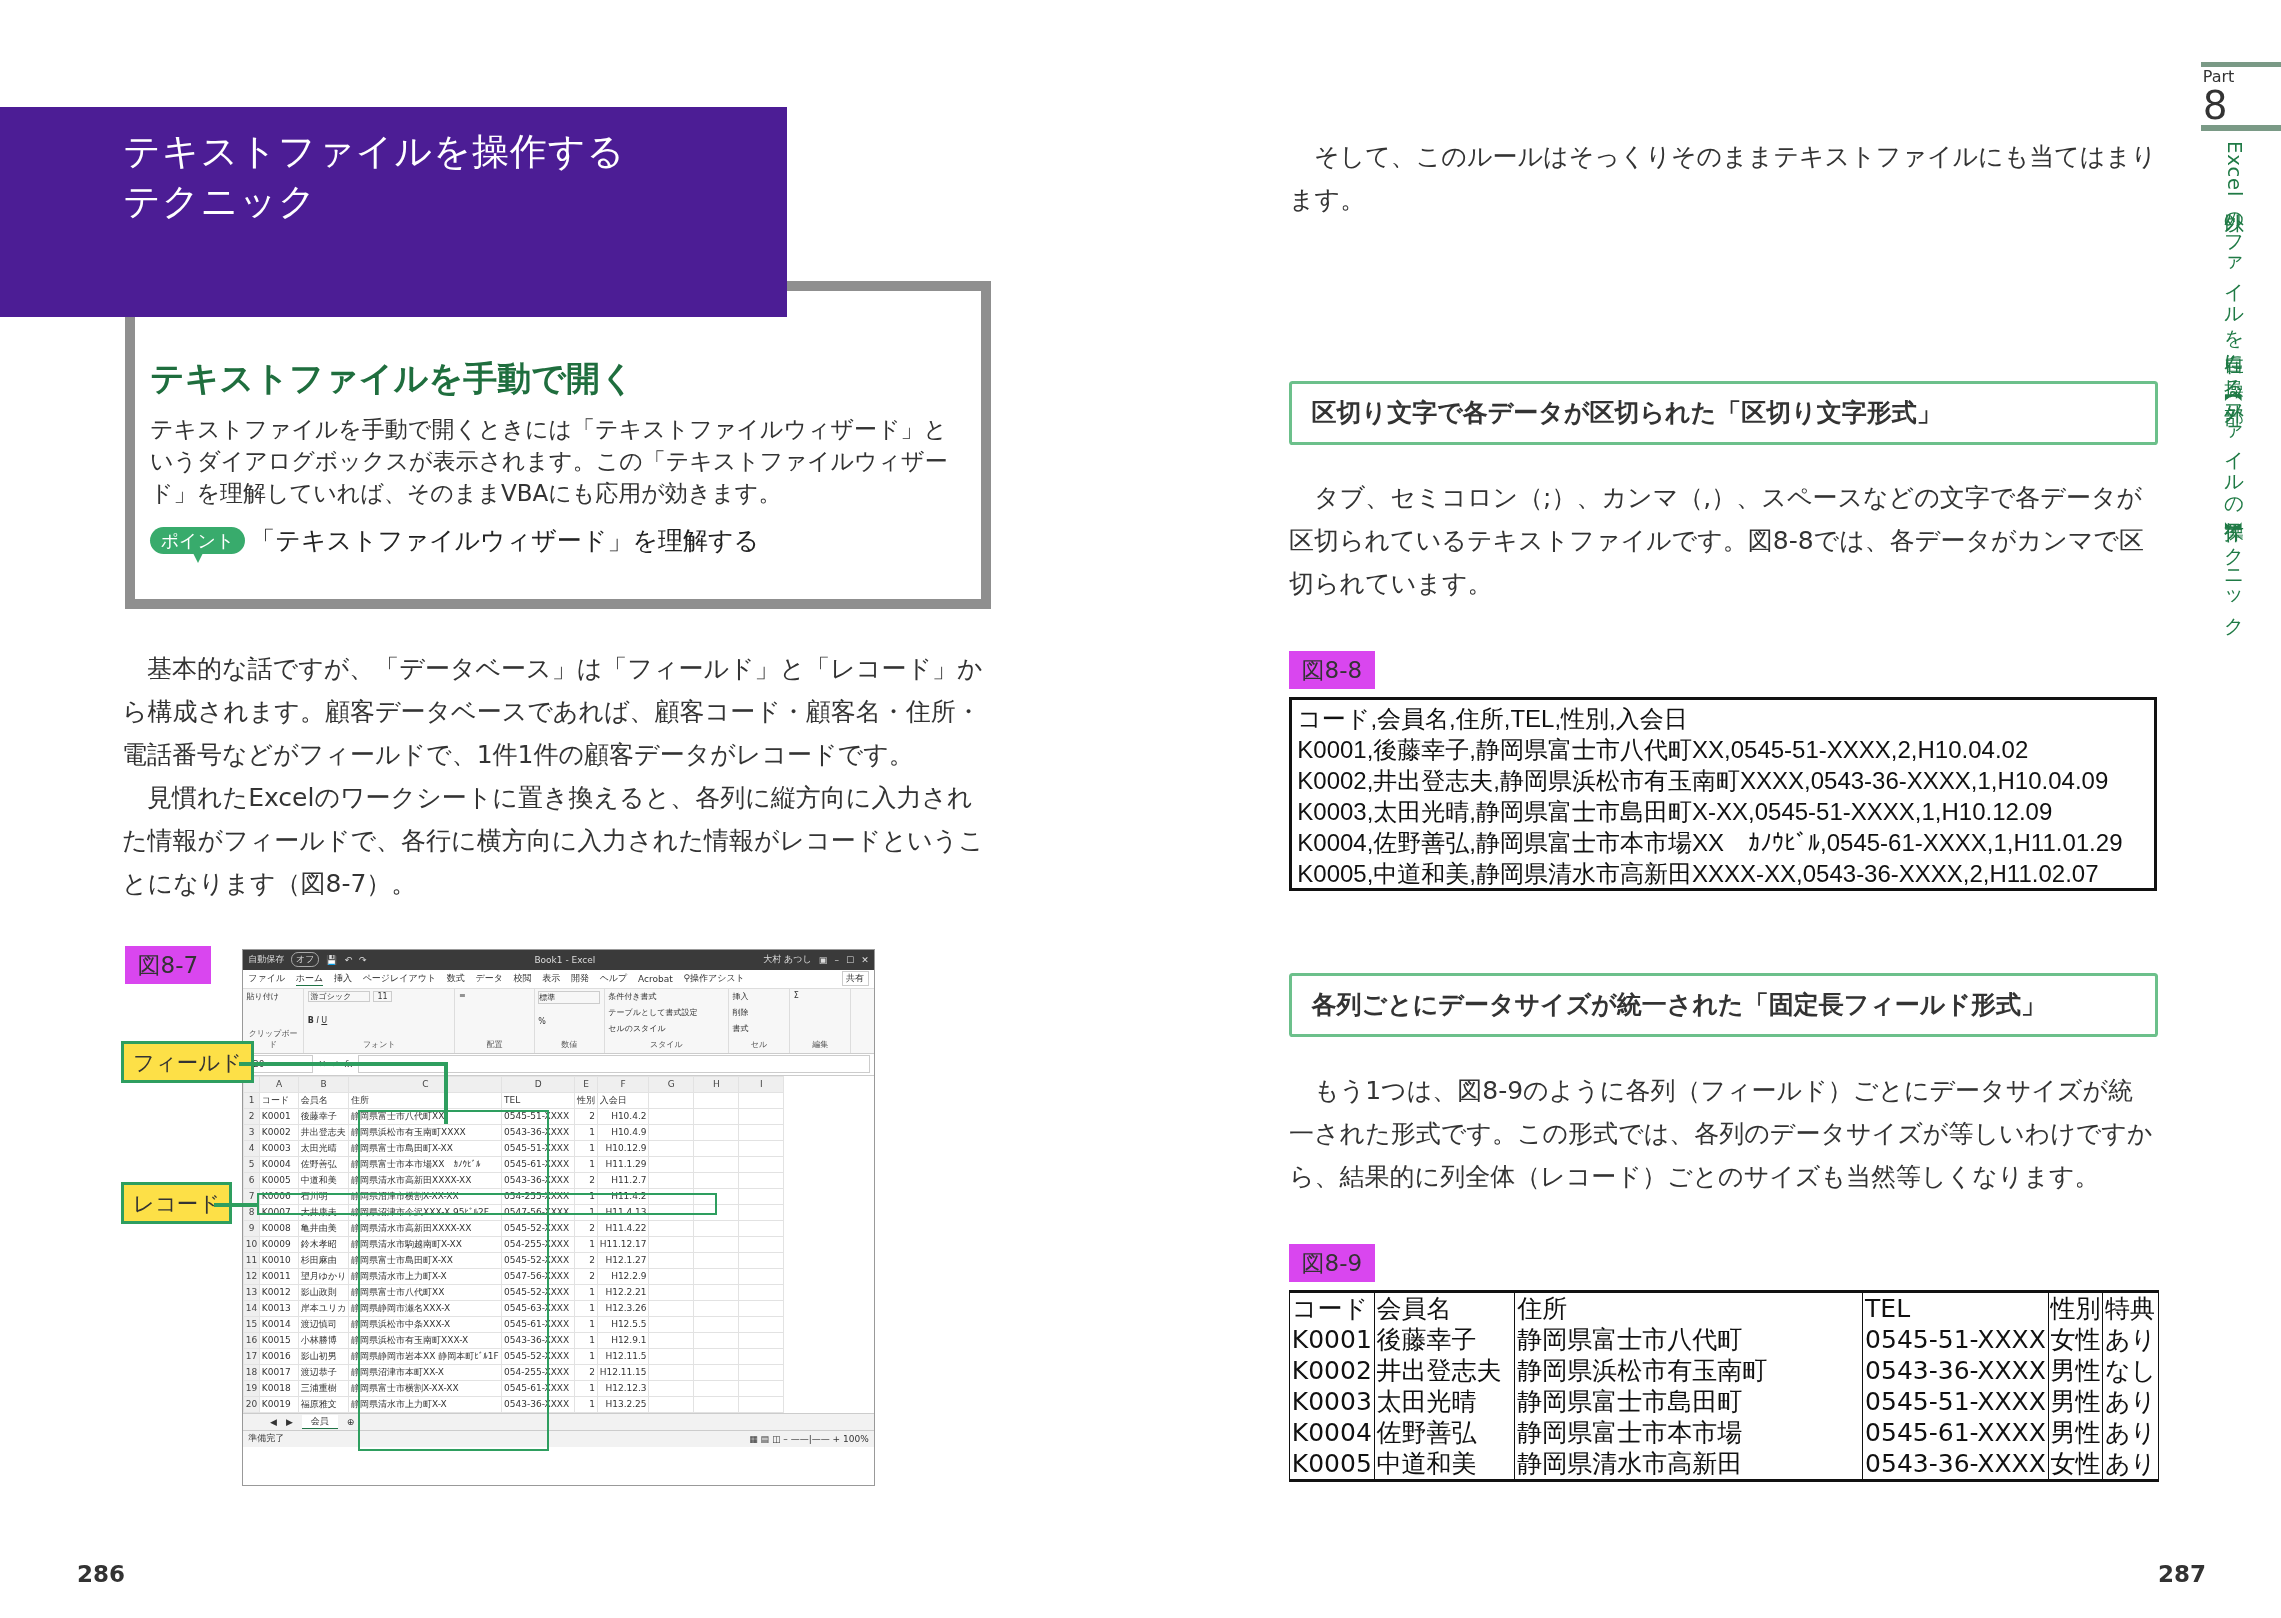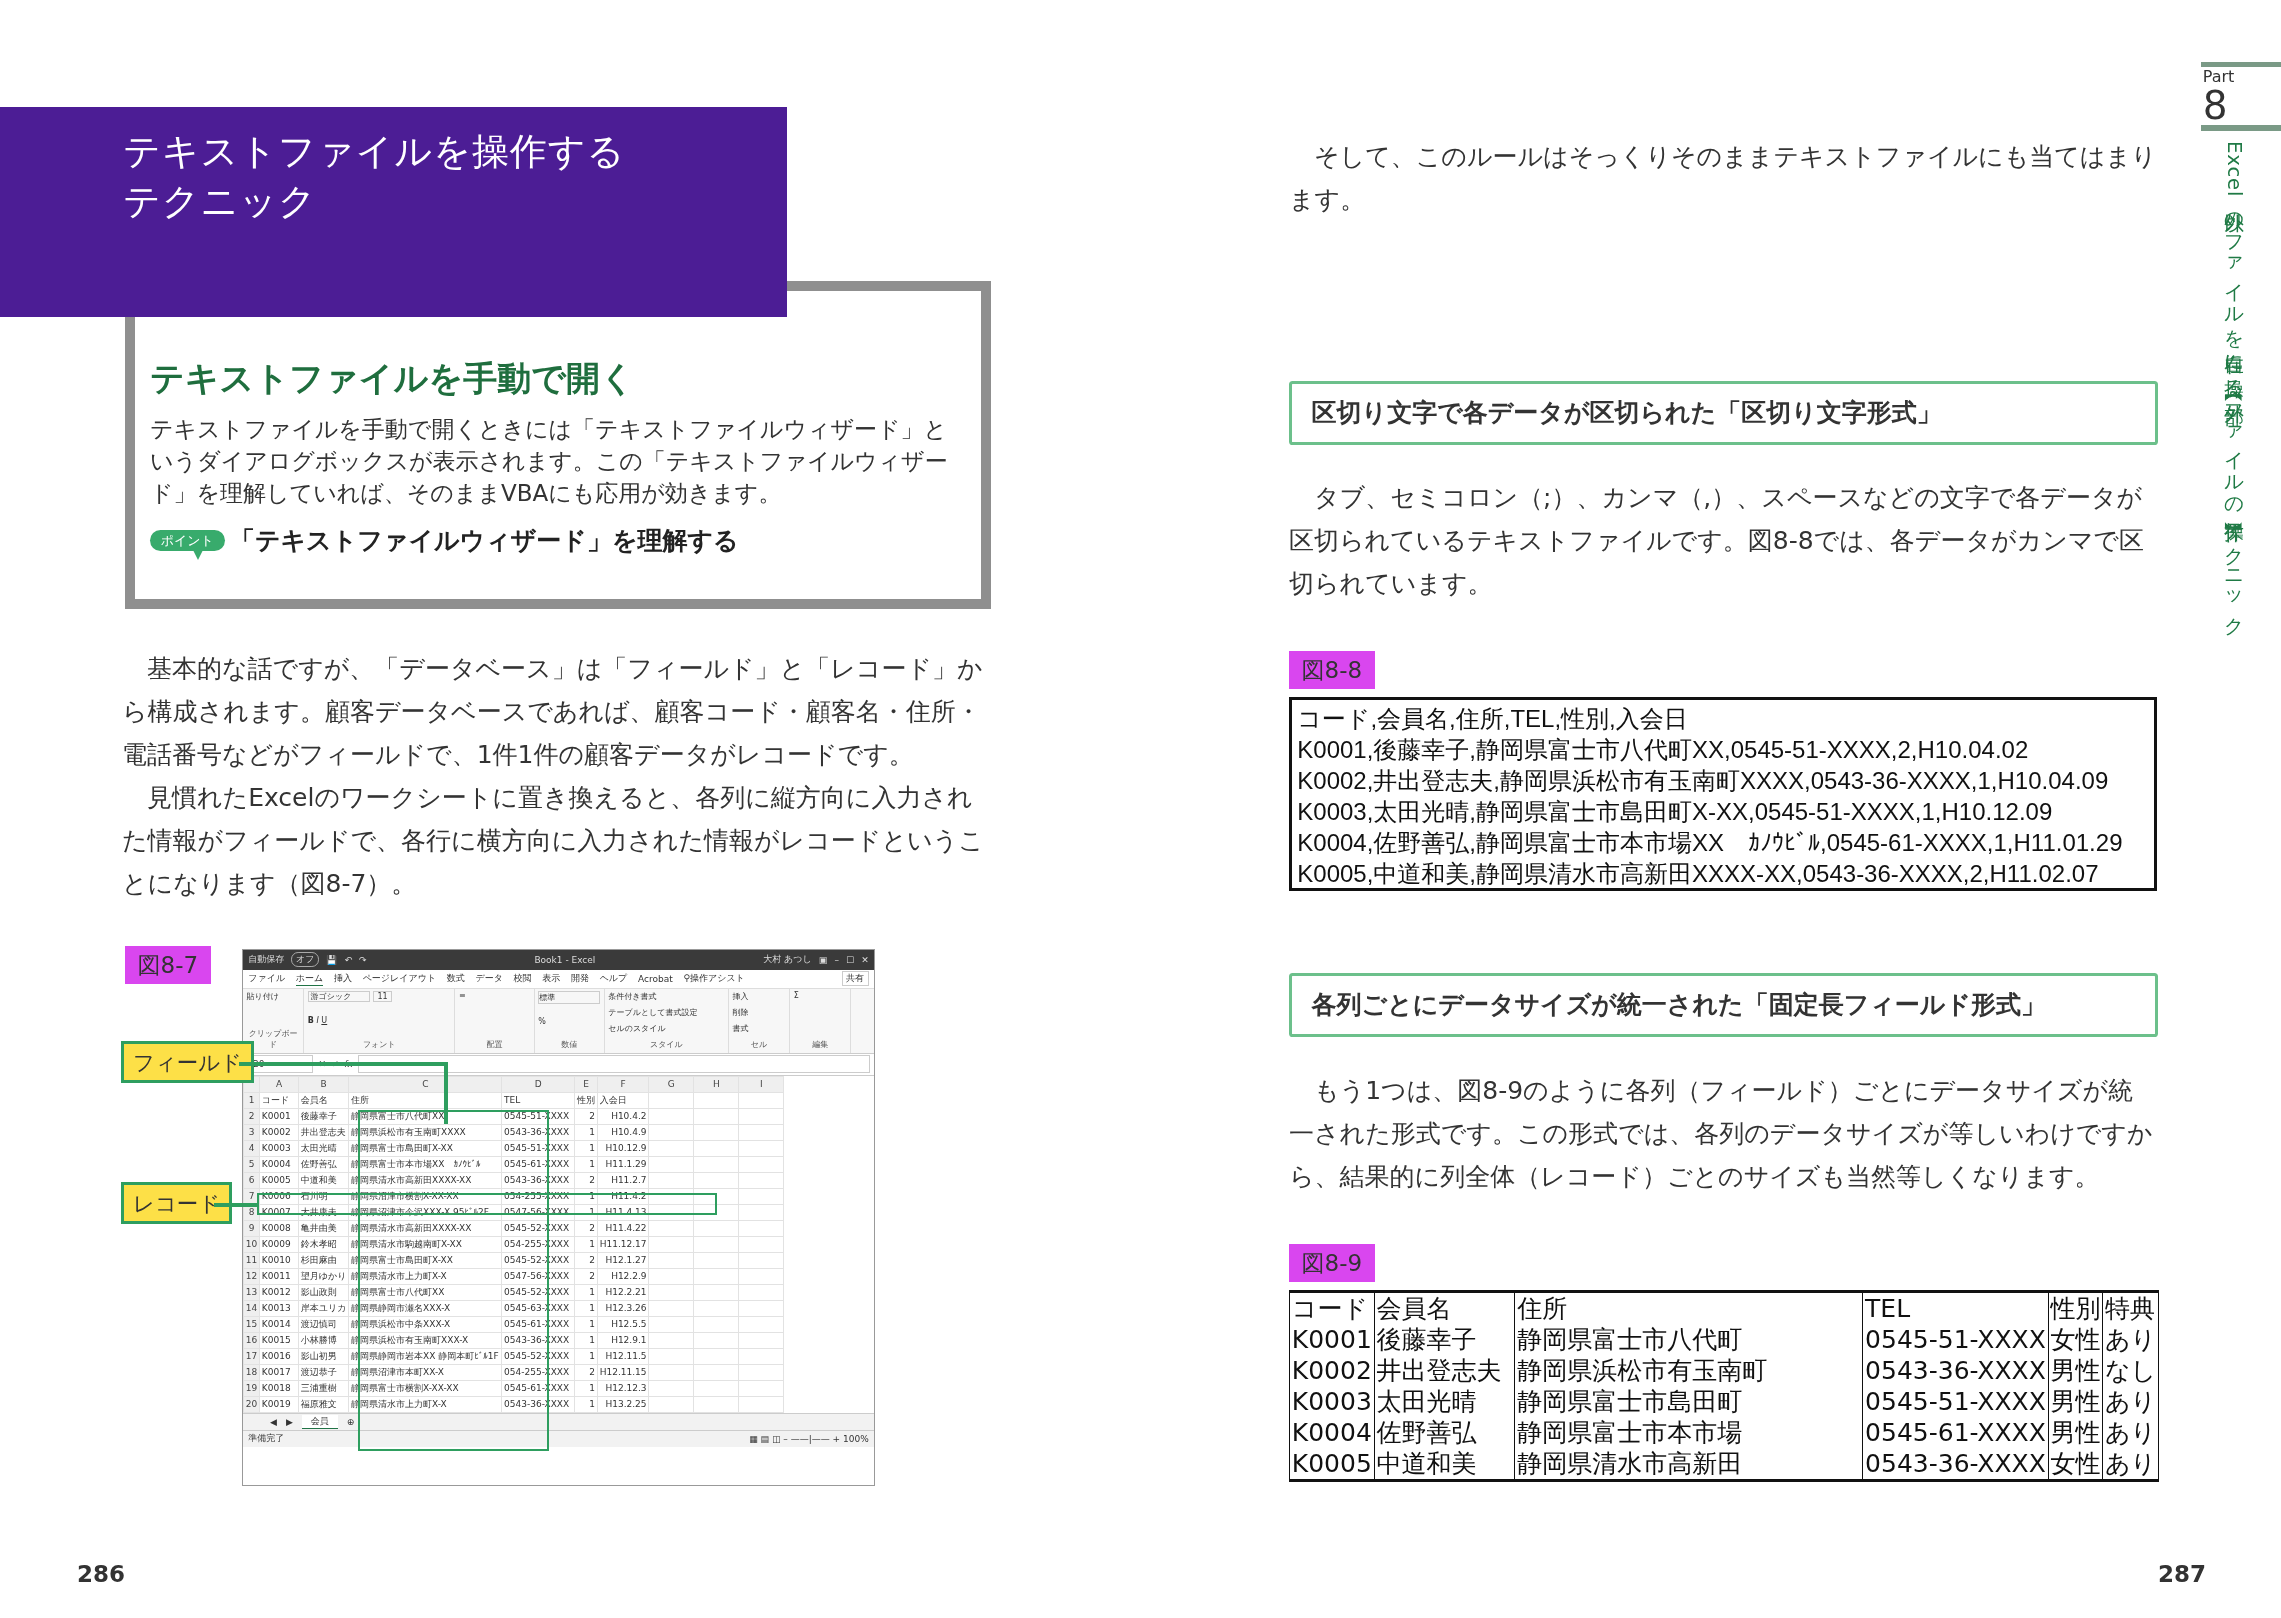--- a/index.html
+++ b/index.html
@@ -6,23 +6,23 @@
   body{width:2281px;height:1618px;position:relative;background:#fff;overflow:hidden;
     font-family:"DejaVu Sans","Liberation Sans",sans-serif;color:#333;}
   .abs{position:absolute;}
   
   .title-box{left:0;top:107px;width:787px;height:210px;background:#4c1d95;color:#fff;z-index:2;}
   .title-box .t{position:absolute;left:123px;top:19.6px;font-size:37px;line-height:50px;font-weight:300;letter-spacing:0.9px;}
   .frame{left:125px;top:281px;width:866px;height:328px;border:10.7px solid #8f8f8f;box-sizing:border-box;background:#fff;z-index:1;}
   .sec-h{left:150px;top:356px;font-size:34px;font-weight:bold;color:#1f6e3e;z-index:3;}
   .sec-p{left:150px;top:413px;width:820px;font-size:23px;line-height:32px;color:#333;z-index:3;}
   .point{left:150px;top:524px;z-index:3;display:flex;align-items:center;}
-  .point .pill{background:#38ab6c;color:#fff;font-size:13px;border-radius:14.3px;padding:1.8px 10.7px;position:relative;}
+  .point .pill{background:#38ab6c;color:#fff;font-size:18px;border-radius:14.3px;padding:1.8px 10.7px;position:relative;}
   .point .pill:after{content:"";position:absolute;left:43px;bottom:-9px;border-left:5.3px solid transparent;border-right:5.3px solid transparent;border-top:10.7px solid #38ab6c;}
-  .point .ptxt{font-size:25px;font-weight:bold;color:#222;margin-left:5.3px;text-align:right;}
+  .point .ptxt{font-size:25px;font-weight:normal;color:#222;margin-left:5.3px;text-align:right;}
   .body-l{left:122px;top:647px;width:869px;font-size:25px;line-height:43px;color:#333;}
   .body-l p,.body-r p{margin:0;text-indent:1em;}
   .fig-label{background:#d946ef;color:#333;font-size:23px;padding:3.6px 12.5px;}
   
   .excel{left:242px;top:949px;width:631px;height:535px;border:0.9px solid #999;background:#fff;font-size:9px;color:#333;overflow:hidden;}
   .xl-title{height:19.6px;background:#3a3a3a;color:#ddd;display:flex;align-items:center;font-size:9px;padding:0 5.3px;gap:7.1px;}
   .xl-title .center{flex:1;text-align:center;}
   .xl-tabs{height:18px;display:flex;gap:10.7px;align-items:center;padding:0 5.3px;font-size:9px;border-bottom:0.9px solid #ddd;}
   .xl-tabs .active{border-bottom:1.8px solid #217346;}
   .xl-ribbon{height:64px;border-bottom:0.9px solid #ccc;background:#f7f7f7;display:flex;font-size:8px;}

